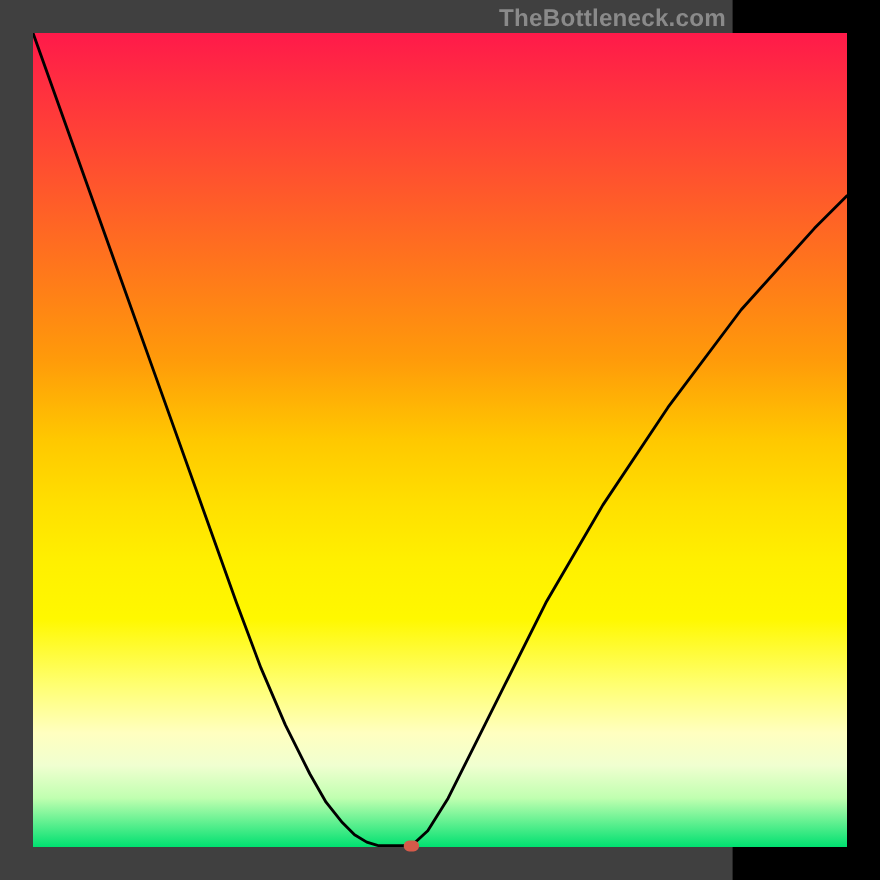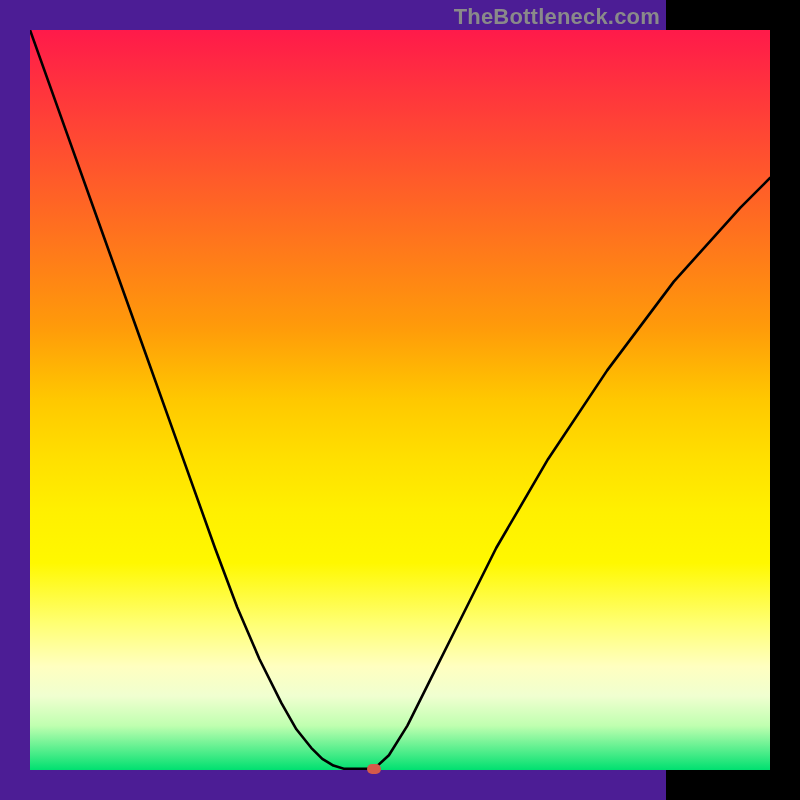--- a/index.html
+++ b/index.html
@@ -11,21 +11,21 @@
     position: relative;
     overflow: hidden;
     font-family: Arial, Helvetica, sans-serif;
   }
   .frame {
     position: absolute;
     top: 0;
     left: 0;
     width: 666px;
     height: 800px;
-    background: #4c1d95;
+    background: #404040;
   }
   .plot-area {
     position: absolute;
     top: 30px;
     left: 30px;
     width: 740px;
     height: 740px;
     
     background: linear-gradient(
       to bottom,

